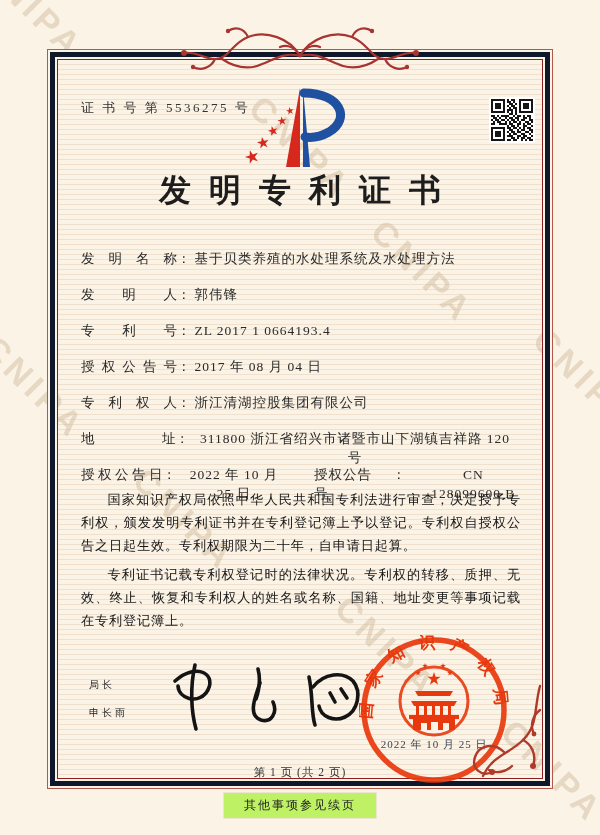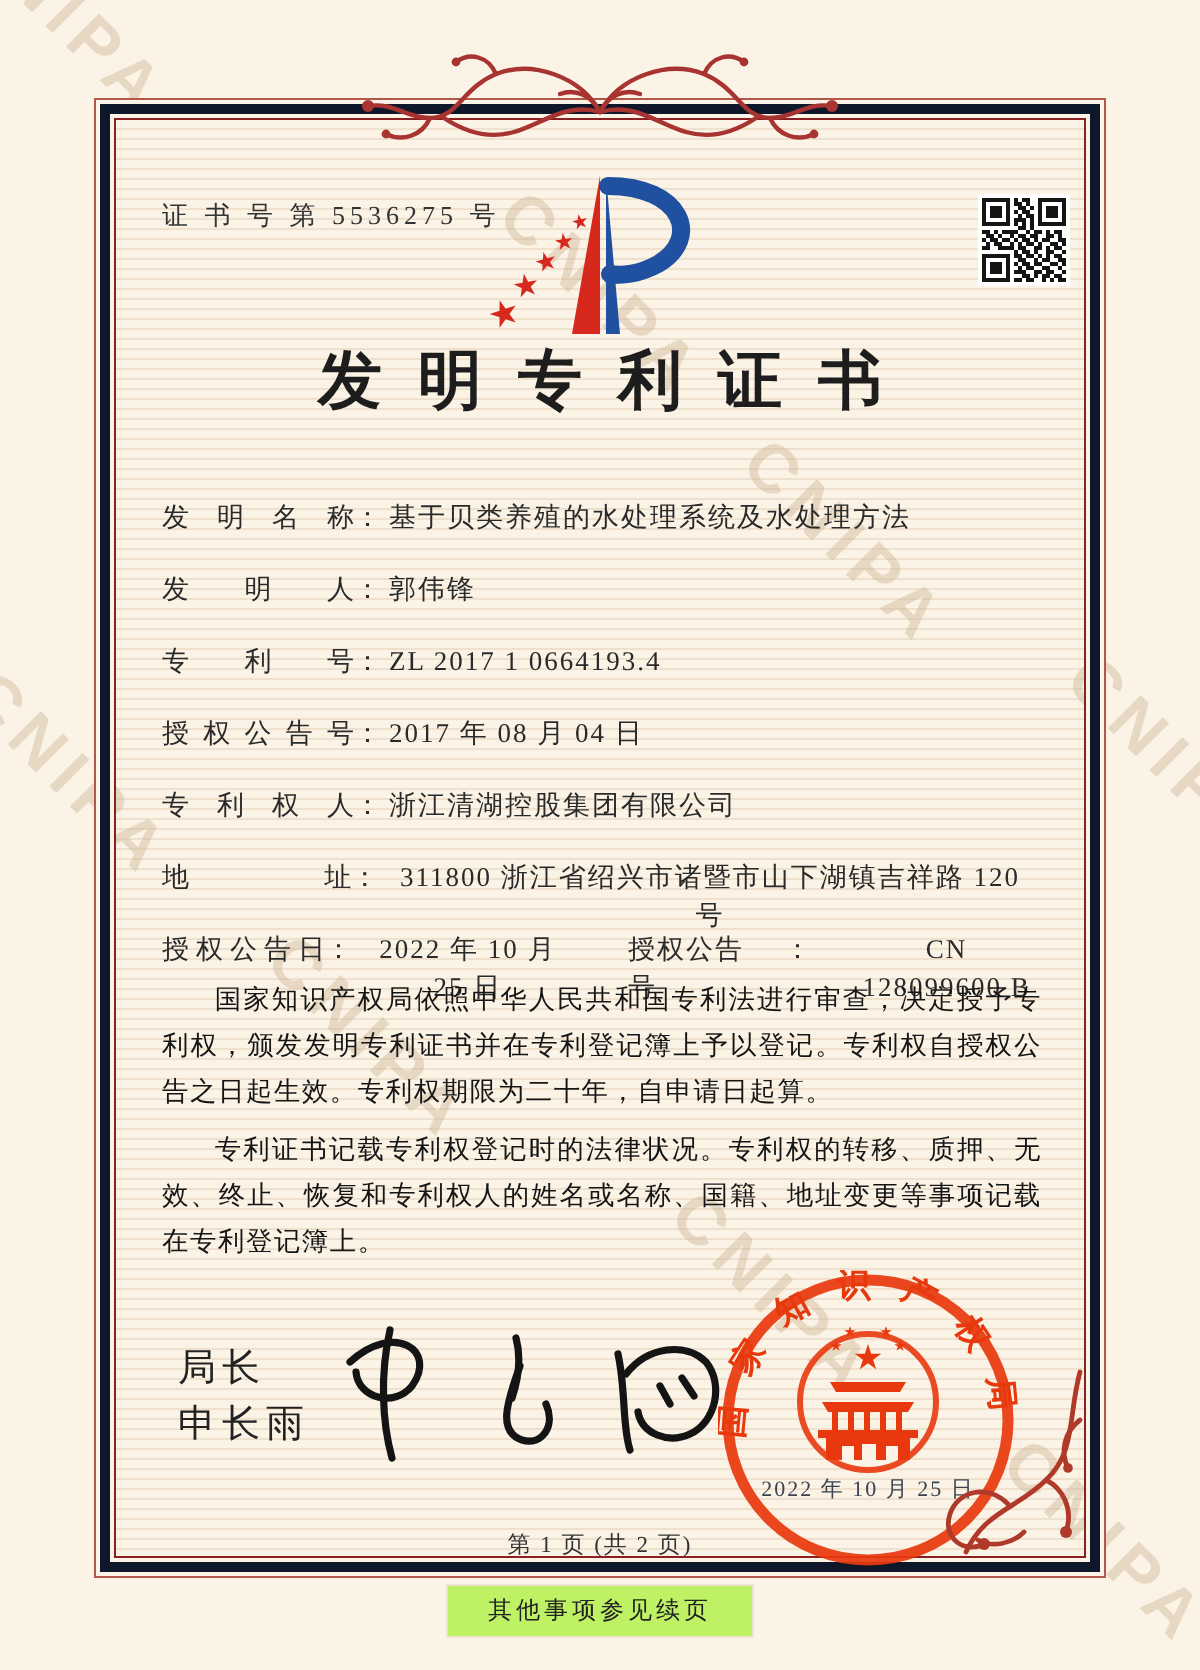--- a/index.html
+++ b/index.html
@@ -29,21 +29,21 @@
   .fields{position:absolute;left:26px;top:192px;right:28px;font-size:13.5px;color:#2a2a2a;}
   .field-row{height:36px;display:flex;align-items:flex-start;line-height:19px;}
   .flabel{display:inline-block;width:96px;text-align:justify;text-align-last:justify;}
   .colon{margin-right:4px;}
   .fvalue{letter-spacing:1px;text-align:center;}
   .pair2{margin-left:26px;display:flex;gap:20px;}
   .pair2 .flabel{width:auto;letter-spacing:1px;}
   .body-text{position:absolute;left:26px;right:24px;top:431px;font-size:13.2px;
              line-height:23px;letter-spacing:.8px;color:#151515;text-align:justify;}
   .body-text p{margin:0 0 6px 0;text-indent:2em;}
-  .director{position:absolute;left:34px;top:614px;font-size:19px;letter-spacing:3px;line-height:28px;color:#222;}
+  .director{position:absolute;left:34px;top:614px;font-size:10px;letter-spacing:3px;line-height:28px;color:#222;}
   .signature{position:absolute;left:106px;top:596px;width:212px;height:88px;}
   .seal{position:absolute;left:304px;top:578px;width:150px;height:150px;}
   .seal-date{position:absolute;left:304px;top:680px;width:150px;text-align:center;
              font-size:11px;letter-spacing:1px;color:#3b4252;}
   .pageno{position:absolute;left:0;top:708px;width:100%;text-align:center;
           font-size:11.5px;letter-spacing:1px;color:#333;}
   .top-ornament{position:absolute;left:170px;top:20px;width:260px;height:62px;}
   .corner-flourish{position:absolute;left:452px;top:682px;width:94px;height:100px;}
   .continuation{position:absolute;left:50%;transform:translateX(-50%);top:792px;
                 background:#bef264;border:1px solid #eee4d2;padding:4px 20px;

